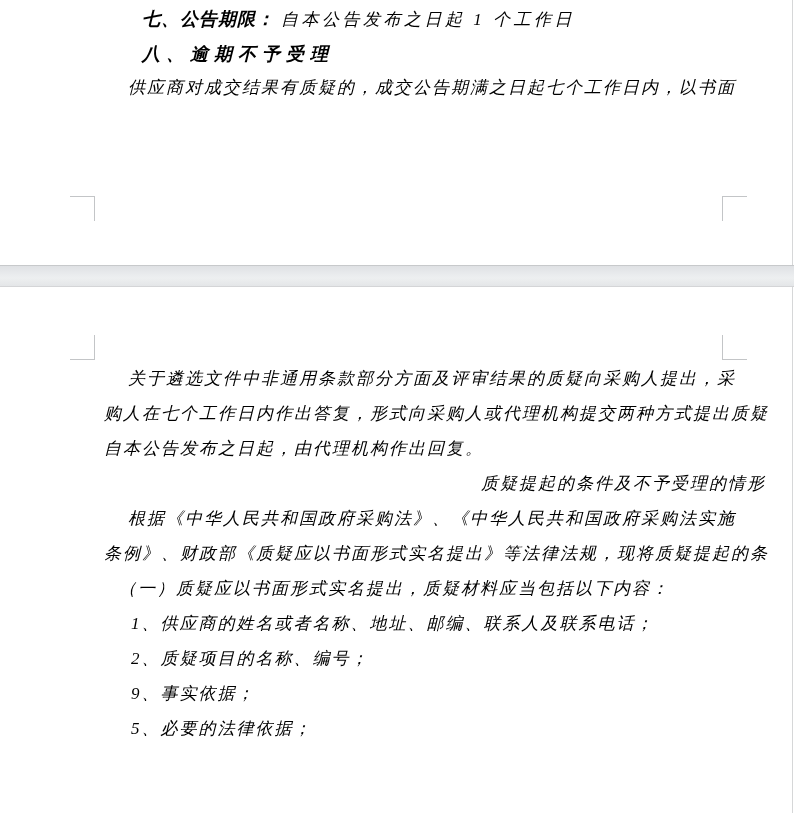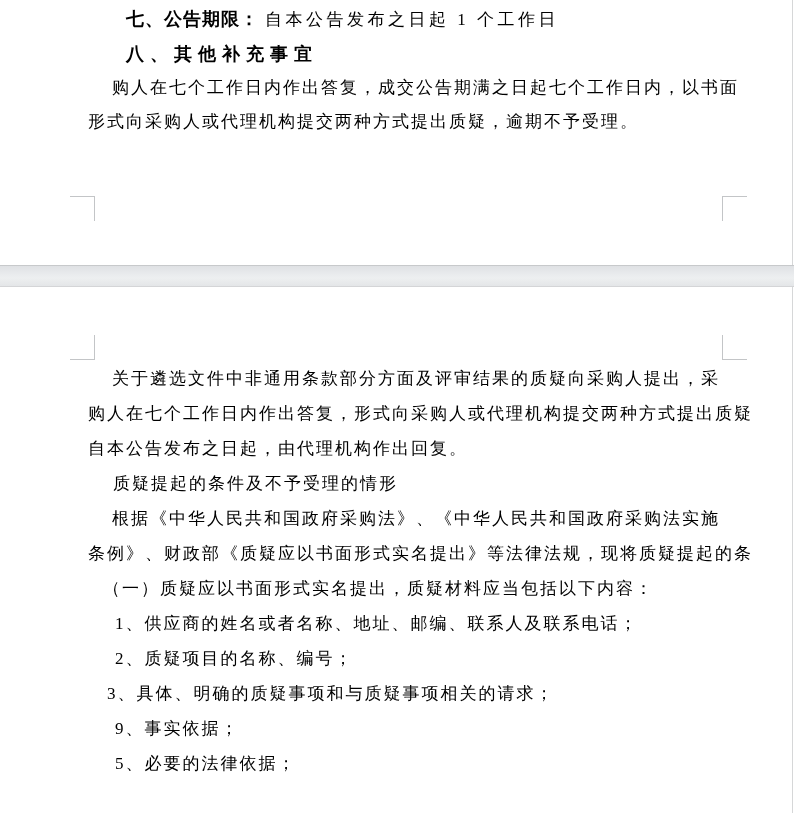--- a/index.html
+++ b/index.html
@@ -27,32 +27,32 @@
     position:absolute;left:0;top:265px;width:794px;height:20px;
     background:linear-gradient(to bottom,var(--gap-top) 0%,#eaecee 45%,#edeff0 60%,var(--gap-bottom) 100%);
     border-top:1px solid var(--gap-border-top);
     border-bottom:1px solid var(--gap-border-bottom);
     z-index:3;
   }
   .page-edge-right{
     position:absolute;top:0;left:792px;width:1px;height:813px;
     background:var(--page-edge);z-index:1;
   }
-  .textcol{position:absolute;left:88px;width:662px;}
+  .textcol{position:absolute;left:104px;width:662px;font-style:italic;}
   .p1col{top:2px;line-height:34px;}
   .p2col{top:74px;line-height:35px;}
   .line{
     white-space:nowrap;
     font-size:17px;
     letter-spacing:2px;
   }
   .ind15{padding-left:15px;}
   .ind19{padding-left:19px;}
   .ind24{padding-left:24px;}
-  .ind25{padding-left:25px;}
+  .ind25{padding-left:25px;text-align:right;}
   .ind27{padding-left:27px;}
   .ind38{padding-left:38px;}
   .hb{font-weight:bold;font-size:18px;letter-spacing:1px;}
   .hr{font-size:17px;letter-spacing:3.5px;padding-left:6px;}
   .h2{font-weight:bold;font-size:18px;letter-spacing:6px;}
   .mark{position:absolute;width:24px;height:24px;z-index:2;}
   .mark.bl{border-top:1px solid var(--margin-mark);border-right:1px solid var(--margin-mark);}
   .mark.br{border-top:1px solid var(--margin-mark);border-left:1px solid var(--margin-mark);}
   .mark.tl{border-bottom:1px solid var(--margin-mark);border-right:1px solid var(--margin-mark);}
   .mark.tr{border-bottom:1px solid var(--margin-mark);border-left:1px solid var(--margin-mark);}
@@ -62,23 +62,22 @@
   .m2r{left:722px;top:335px;}
 </style>
 </head>
 <body>
 
 <div class="doc">
 
   <section class="page page-1">
     <div class="textcol p1col">
       <div class="line ind38"><span class="hb">七、公告期限：</span><span class="hr">自本公告发布之日起 1 个工作日</span></div>
-      <div class="line ind38 h2">八、其他补充事宜</div>
-      <div class="line ind24">购人在七个工作日内作出答复，成交公告期满之日起七个工作日内，以书面</div>
-      <div class="line">形式向采购人或代理机构提交两种方式提出质疑，逾期不予受理。</div>
+      <div class="line ind38 h2">八、逾期不予受理</div>
+      <div class="line ind24">供应商对成交结果有质疑的，成交公告期满之日起七个工作日内，以书面</div>
     </div>
   </section>
 
   <div class="mark bl m1l"></div>
   <div class="mark br m1r"></div>
 
   <div class="page-gap"></div>
 
   <div class="mark tl m2l"></div>
   <div class="mark tr m2r"></div>
@@ -87,21 +86,20 @@
     <div class="textcol p2col">
       <div class="line ind24">关于遴选文件中非通用条款部分方面及评审结果的质疑向采购人提出，采</div>
       <div class="line">购人在七个工作日内作出答复，形式向采购人或代理机构提交两种方式提出质疑</div>
       <div class="line">自本公告发布之日起，由代理机构作出回复。</div>
       <div class="line ind25">质疑提起的条件及不予受理的情形</div>
       <div class="line ind24">根据《中华人民共和国政府采购法》、《中华人民共和国政府采购法实施</div>
       <div class="line">条例》、财政部《质疑应以书面形式实名提出》等法律法规，现将质疑提起的条</div>
       <div class="line ind15">（一）质疑应以书面形式实名提出，质疑材料应当包括以下内容：</div>
       <div class="line ind27">1、供应商的姓名或者名称、地址、邮编、联系人及联系电话；</div>
       <div class="line ind27">2、质疑项目的名称、编号；</div>
-      <div class="line ind19">3、具体、明确的质疑事项和与质疑事项相关的请求；</div>
       <div class="line ind27">9、事实依据；</div>
       <div class="line ind27">5、必要的法律依据；</div>
     </div>
   </section>
 
   <div class="page-edge-right"></div>
 
 </div>
 
 </body></html>

